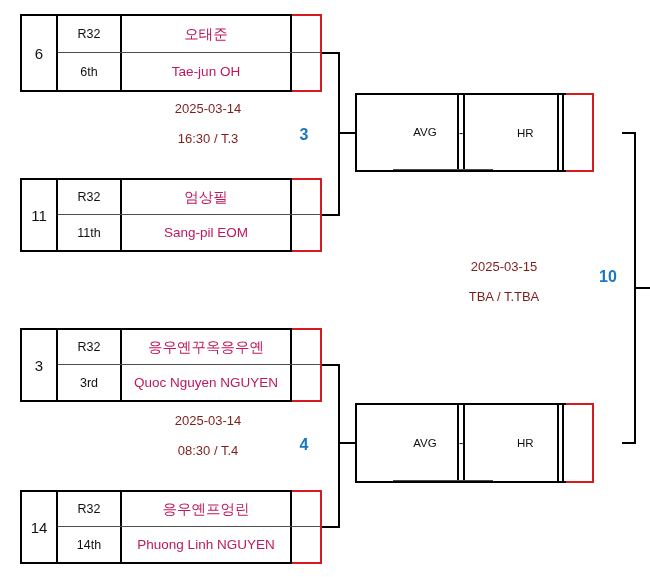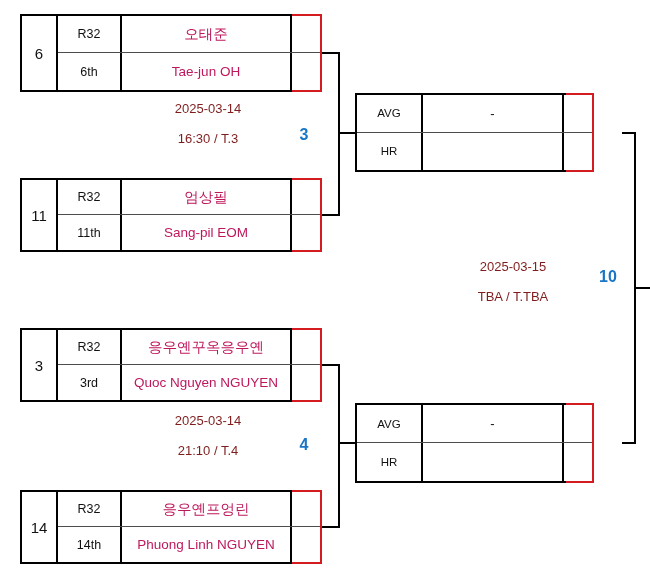--- a/index.html
+++ b/index.html
@@ -97,21 +97,22 @@
     pointer-events: none;
   }
 
   
   .stat-box {
     position: absolute;
     box-sizing: border-box;
     border: 2px solid #000000;
     background: #ffffff;
     display: flex;
-    flex-direction: column;
+    flex-direction: row;
+    padding-left: 36px;
   }
   .srow {
     box-sizing: border-box;
     flex: 1 1 50%;
     display: flex;
     flex-direction: row;
     align-items: stretch;
   }
   .srow.top { border-bottom: 1px solid #4d4d4d; }
   .stat-label {
@@ -264,21 +265,21 @@
         <div class="tag-cell">14th</div>
         <div class="name-cell en">Phuong Linh NGUYEN</div>
         <div class="score-cell"></div>
       </div>
     </div>
   </div>
   <div class="red-edge" style="left:292px; top:490px; width:30px; height:74px;"></div>
 
   <div class="match-info" style="left:128px; top:413px; width:160px;">
     <div class="line1">2025-03-14</div>
-    <div class="line2">21:10 / T.4</div>
+    <div class="line2">08:30 / T.4</div>
   </div>
 
   <div class="match-score" style="left:290px; top:436px; width:28px;">4</div>
 
   <div class="conn conn-h" style="left:322px; top:364px; width:18px;"></div>
   <div class="conn conn-h" style="left:322px; top:526px; width:18px;"></div>
   <div class="conn conn-v" style="left:338px; top:364px; height:164px;"></div>
   <div class="conn conn-h" style="left:338px; top:442px; width:19px;"></div>
 
   <div class="stat-box" style="left:355px; top:403px; width:239px; height:80px;">
@@ -293,20 +294,20 @@
       <div class="stat-score"></div>
     </div>
   </div>
   <div class="red-edge" style="left:566px; top:403px; width:28px; height:80px;"></div>
 
   <div class="conn conn-h" style="left:622px; top:132px; width:14px;"></div>
   <div class="conn conn-h" style="left:622px; top:442px; width:14px;"></div>
   <div class="conn conn-v" style="left:634px; top:132px; height:312px;"></div>
   <div class="conn conn-h" style="left:634px; top:287px; width:16px;"></div>
 
-  <div class="match-info" style="left:433px; top:259px; width:160px;">
+  <div class="match-info" style="left:424px; top:259px; width:160px;">
     <div class="line1">2025-03-15</div>
     <div class="line2">TBA / T.TBA</div>
   </div>
 
   <div class="match-score" style="left:592px; top:268px; width:32px;">10</div>
 
 </div>
 
 </body></html>

